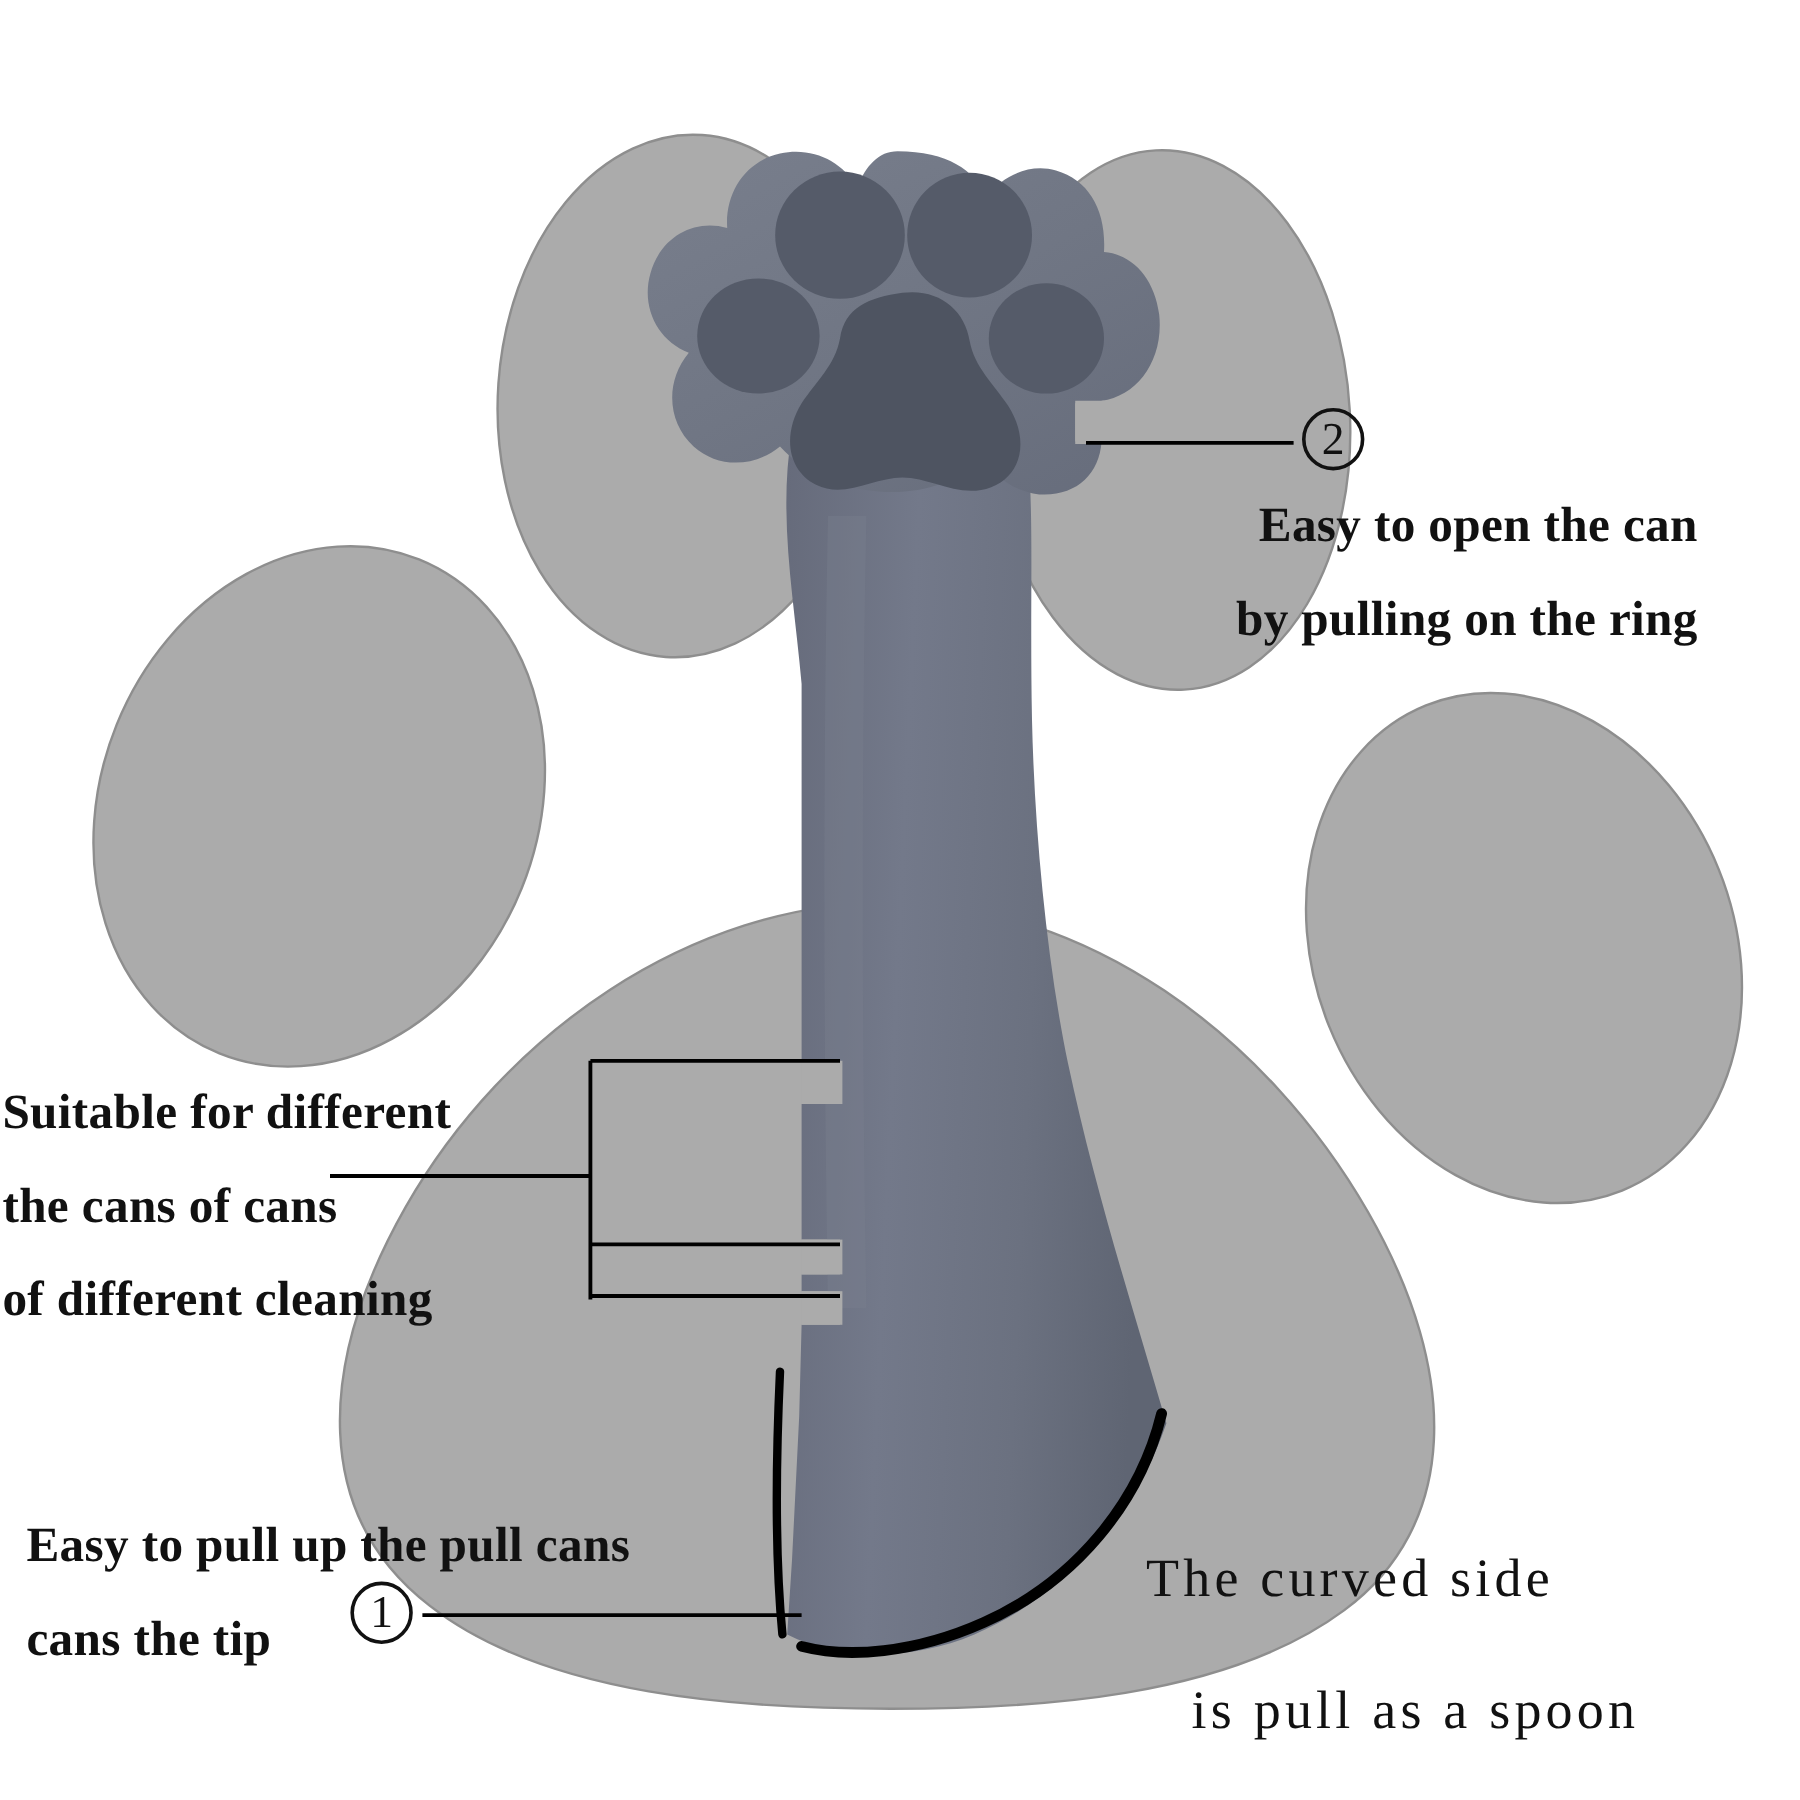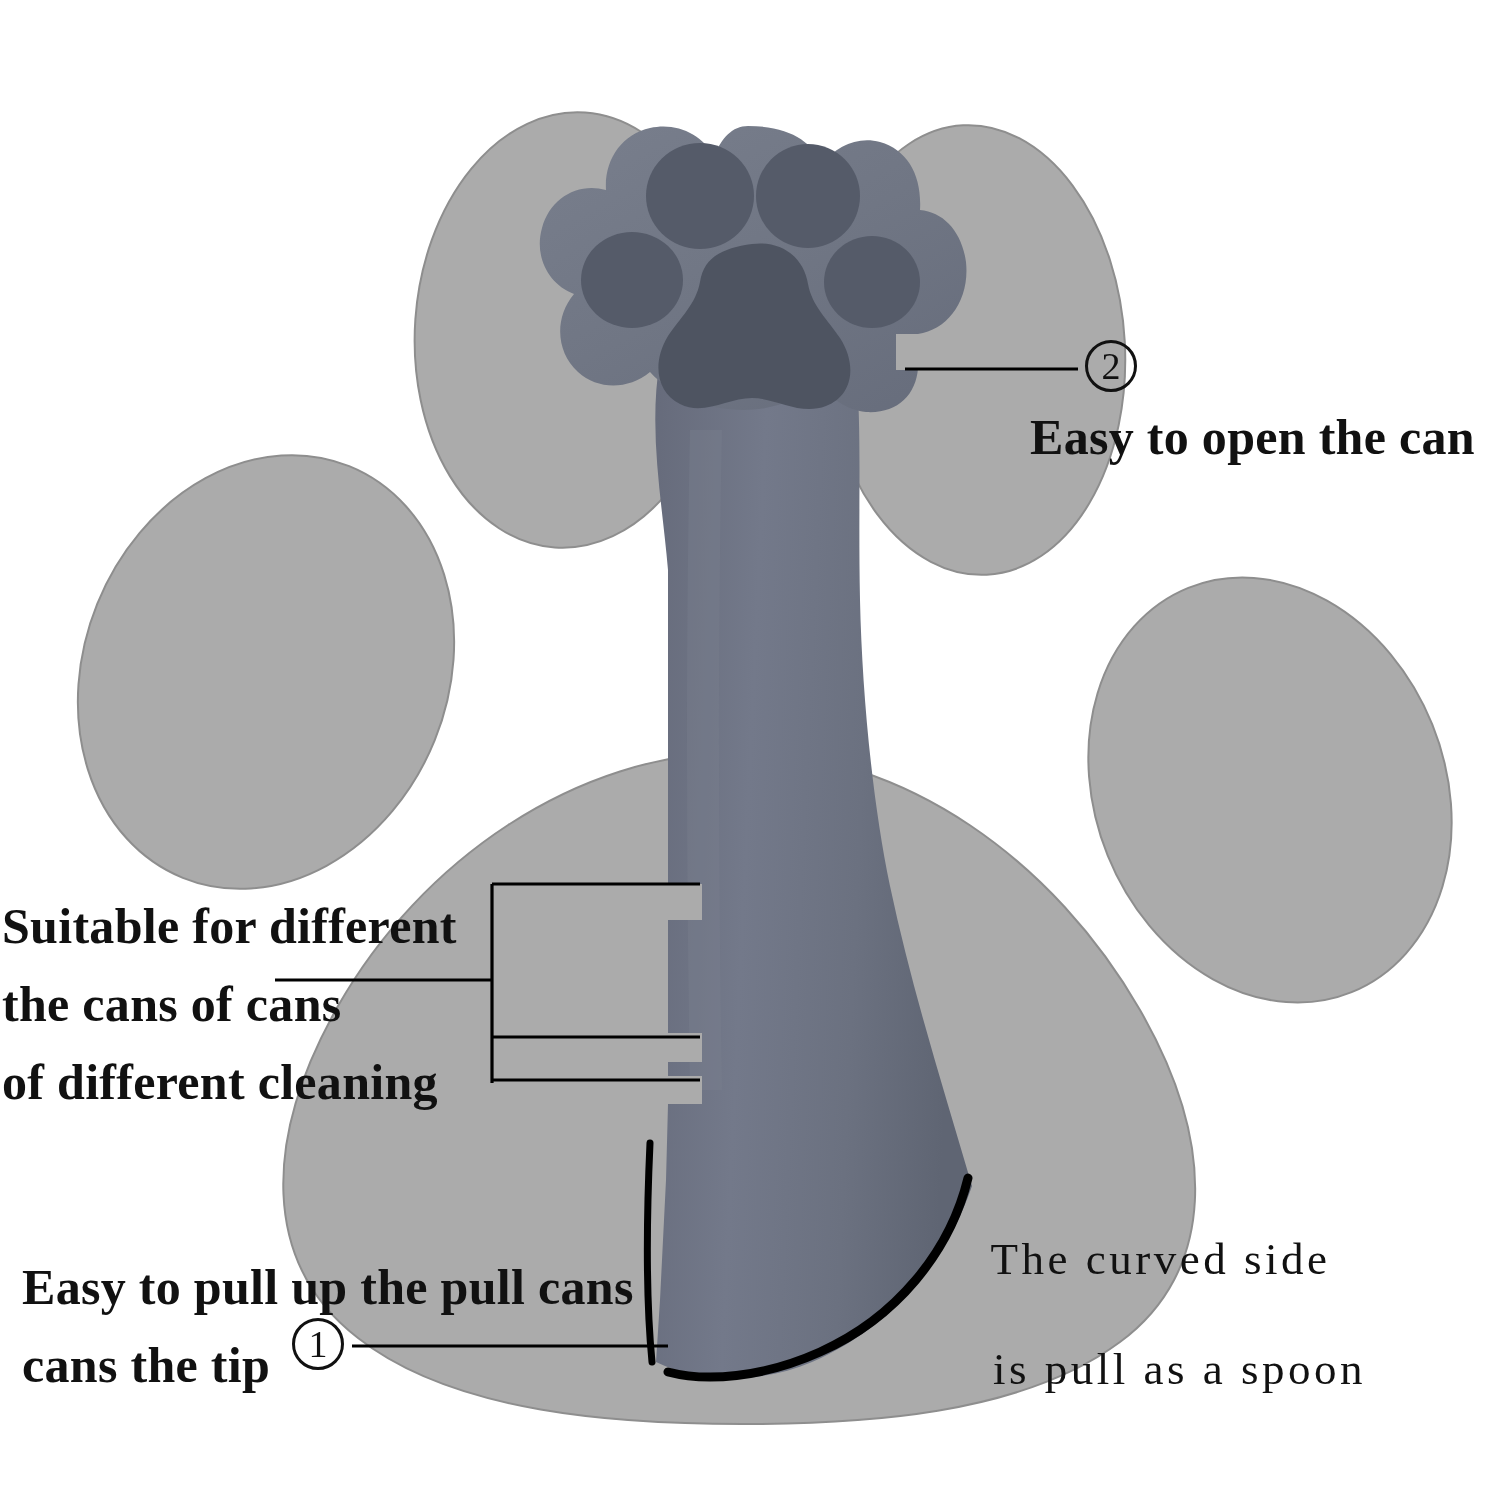--- a/index.html
+++ b/index.html
@@ -29,21 +29,21 @@
     color: #111111;
     white-space: nowrap;
   }
   .anno .line {
     display: block;
   }
 
   
   .anno.bold {
     font-weight: 700;
-    font-size: 50px;
+    font-size: 41px;
     line-height: 78px;
     letter-spacing: 0.3px;
   }
 
   
   .anno.thin {
     font-weight: 400;
     font-size: 45px;
     line-height: 110px;
     letter-spacing: 3.5px;
@@ -69,21 +69,21 @@
 
   
   #anno-open-can   { left: 1030px; top: 398px; text-align: right; }
   #badge-2         { left: 1085px; top: 340px; }
 
   #anno-clean      { left: 2px;    top: 887px; }
 
   #anno-pull-ring  { left: 22px;   top: 1248px; }
   #badge-1         { left: 292px;  top: 1318px; }
 
-  #anno-spoon      { left: 955px;  top: 1204px; text-align: center; }
+  #anno-spoon      { left: 955px;  top: 1260px; }
   #anno-spoon .l2  { padding-left: 38px; }
 </style>
 </head>
 <body>
 
 <div id="stage">
 
   <svg id="art" viewBox="0 0 1500 1500" xmlns="http://www.w3.org/2000/svg">
 
     <defs>
@@ -200,20 +200,21 @@
 
     <path d="M 968 1178
              C 950 1252 896 1318 820 1352
              C 762 1378 706 1382 668 1372" stroke="#000000" stroke-width="9" fill="none" stroke-linecap="round"></path>
   </svg>
 
   <div class="badge" id="badge-2">2</div>
 
   <div class="anno bold" id="anno-open-can">
     <span class="line l1">Easy to open the can</span>
+    <span class="line l2">by pulling on the ring</span>
   </div>
 
   <div class="anno bold" id="anno-clean">
     <span class="line l1">Suitable for different</span>
     <span class="line l2">the cans of cans</span>
     <span class="line l3">of different cleaning</span>
   </div>
 
   <div class="anno bold" id="anno-pull-ring">
     <span class="line l1">Easy to pull up the pull cans</span>

